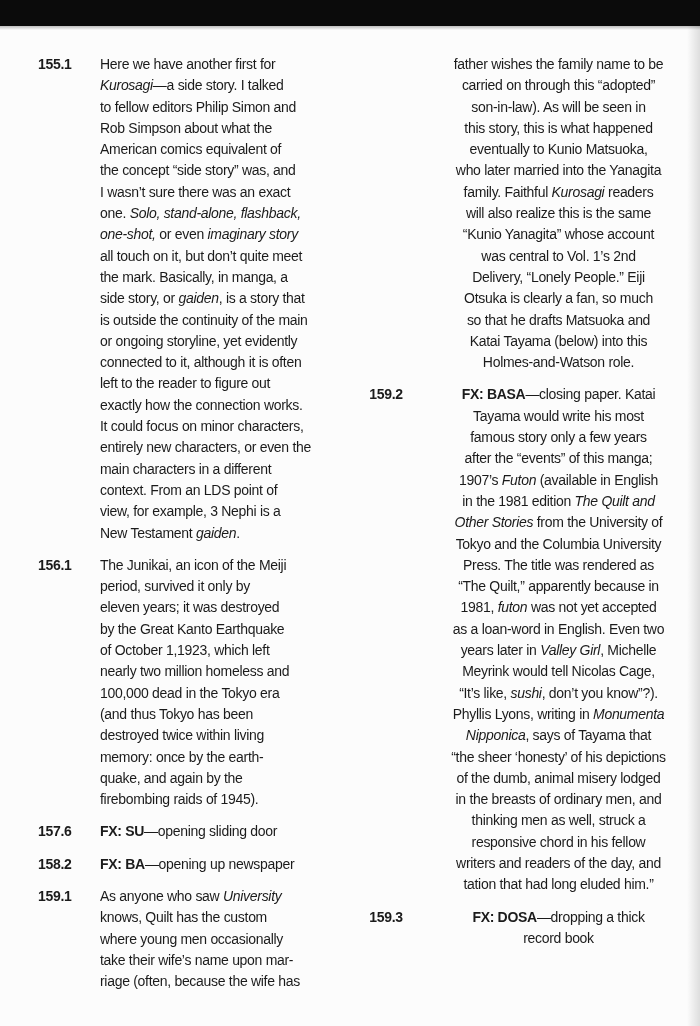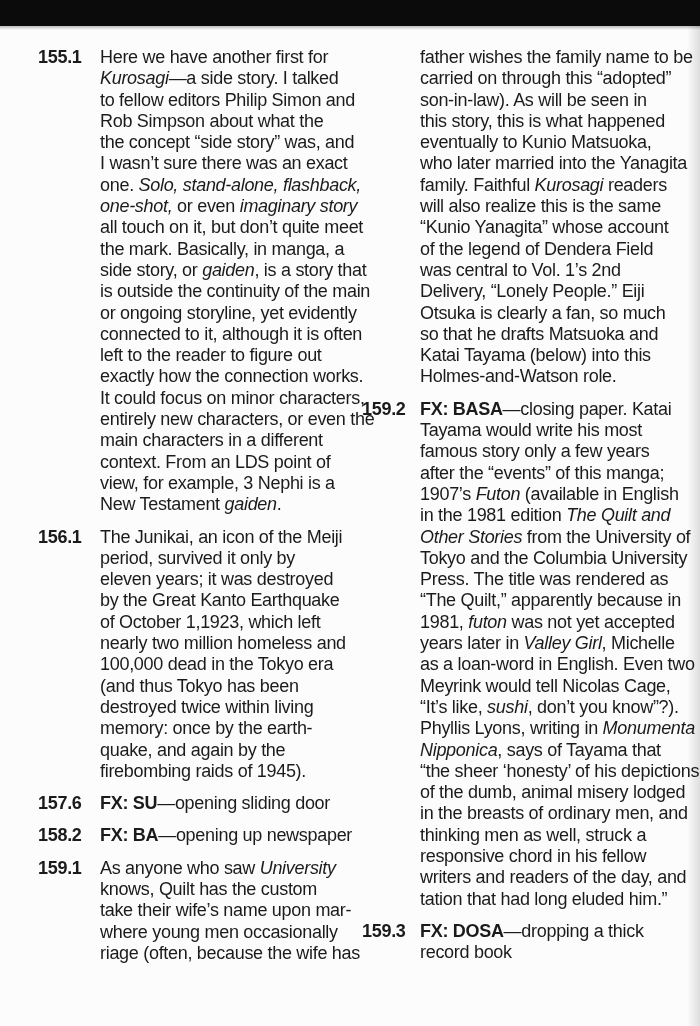--- a/index.html
+++ b/index.html
@@ -32,27 +32,27 @@
   }
   .edge-right {
     position: absolute;
     top: 26px; right: 0;
     width: 13px;
     height: 1000px;
     background: linear-gradient(to right, rgba(0,0,0,0), rgba(0,0,0,0.12));
   }
   .col {
     position: absolute;
-    top: 47px;
-    font-size: 18px;
+    top: 54px;
+    font-size: 14px;
     line-height: 21.3px;
     letter-spacing: -0.3px;
   }
   .col-left  { left: 38px;  width: 320px; }
-  .col-right { left: 362px; width: 335px; }
+  .col-right { left: 362px; width: 335px; text-align: center; }
   .note-entry { display: flex; margin-bottom: 11px; }
   .note-label {
     font-weight: 700;
     flex-shrink: 0;
   }
   .col-left  .note-label { width: 50px; margin-right: 12px; }
   .col-right .note-label { width: 48px; margin-right: 10px; }
   .note-body { flex: 1 1 auto; min-width: 0; }
   .note-line { white-space: nowrap; }
   .it { font-style: italic; }
@@ -66,20 +66,21 @@
   <div class="top-bar-shadow"></div>
   <div class="edge-right"></div>
   <div class="col col-left" id="col-left">
       <div class="note-entry">
         <div class="note-label">155.1</div>
         <div class="note-body">
           <div class="note-line"><span>Here we have another first for</span></div>
           <div class="note-line"><span class="it">Kurosagi</span><span>—a side story. I talked</span></div>
           <div class="note-line"><span>to fellow editors Philip Simon and</span></div>
           <div class="note-line"><span>Rob Simpson about what the</span></div>
+          <div class="note-line"><span>American comics equivalent of</span></div>
           <div class="note-line"><span>the concept “side story” was, and</span></div>
           <div class="note-line"><span>I wasn’t sure there was an exact</span></div>
           <div class="note-line"><span>one. </span><span class="it">Solo, stand-alone, flashback,</span></div>
           <div class="note-line"><span class="it">one-shot,</span><span> or even </span><span class="it">imaginary story</span></div>
           <div class="note-line"><span>all touch on it, but don’t quite meet</span></div>
           <div class="note-line"><span>the mark. Basically, in manga, a</span></div>
           <div class="note-line"><span>side story, or </span><span class="it">gaiden</span><span>, is a story that</span></div>
           <div class="note-line"><span>is outside the continuity of the main</span></div>
           <div class="note-line"><span>or ongoing storyline, yet evidently</span></div>
           <div class="note-line"><span>connected to it, although it is often</span></div>
@@ -120,40 +121,39 @@
         <div class="note-label">158.2</div>
         <div class="note-body">
           <div class="note-line"><span class="bd">FX: BA</span><span>—opening up newspaper</span></div>
         </div>
       </div>
       <div class="note-entry">
         <div class="note-label">159.1</div>
         <div class="note-body">
           <div class="note-line"><span>As anyone who saw </span><span class="it">University</span></div>
           <div class="note-line"><span>knows, Quilt has the custom</span></div>
+          <div class="note-line"><span>where young men occasionally</span></div>
           <div class="note-line"><span>take their wife’s name upon mar-</span></div>
-          <div class="note-line"><span>where young men occasionally</span></div>
           <div class="note-line"><span>riage (often, because the wife has</span></div>
         </div>
       </div>
     </div>
   <div class="col col-right" id="col-right">
       <div class="note-entry">
         <div class="note-label"></div>
         <div class="note-body">
           <div class="note-line"><span>father wishes the family name to be</span></div>
           <div class="note-line"><span>carried on through this “adopted”</span></div>
           <div class="note-line"><span>son-in-law). As will be seen in</span></div>
           <div class="note-line"><span>this story, this is what happened</span></div>
           <div class="note-line"><span>eventually to Kunio Matsuoka,</span></div>
           <div class="note-line"><span>who later married into the Yanagita</span></div>
           <div class="note-line"><span>family. Faithful </span><span class="it">Kurosagi</span><span> readers</span></div>
           <div class="note-line"><span>will also realize this is the same</span></div>
           <div class="note-line"><span>“Kunio Yanagita” whose account</span></div>
-          <div class="note-line"><span>of the legend of Dendera Field</span></div>
           <div class="note-line"><span>was central to Vol. 1’s 2nd</span></div>
           <div class="note-line"><span>Delivery, “Lonely People.” Eiji</span></div>
           <div class="note-line"><span>Otsuka is clearly a fan, so much</span></div>
           <div class="note-line"><span>so that he drafts Matsuoka and</span></div>
           <div class="note-line"><span>Katai Tayama (below) into this</span></div>
           <div class="note-line"><span>Holmes-and-Watson role.</span></div>
         </div>
       </div>
       <div class="note-entry">
         <div class="note-label">159.2</div>
@@ -162,22 +162,22 @@
           <div class="note-line"><span>Tayama would write his most</span></div>
           <div class="note-line"><span>famous story only a few years</span></div>
           <div class="note-line"><span>after the “events” of this manga;</span></div>
           <div class="note-line"><span>1907’s </span><span class="it">Futon</span><span> (available in English</span></div>
           <div class="note-line"><span>in the 1981 edition </span><span class="it">The Quilt and</span></div>
           <div class="note-line"><span class="it">Other Stories</span><span> from the University of</span></div>
           <div class="note-line"><span>Tokyo and the Columbia University</span></div>
           <div class="note-line"><span>Press. The title was rendered as</span></div>
           <div class="note-line"><span>“The Quilt,” apparently because in</span></div>
           <div class="note-line"><span>1981, </span><span class="it">futon</span><span> was not yet accepted</span></div>
+          <div class="note-line"><span>as a loan-word in English. Even two</span></div>
           <div class="note-line"><span>years later in </span><span class="it">Valley Girl</span><span>, Michelle</span></div>
-          <div class="note-line"><span>as a loan-word in English. Even two</span></div>
           <div class="note-line"><span>Meyrink would tell Nicolas Cage,</span></div>
           <div class="note-line"><span>“It’s like, </span><span class="it">sushi</span><span>, don’t you know”?).</span></div>
           <div class="note-line"><span>Phyllis Lyons, writing in </span><span class="it">Monumenta</span></div>
           <div class="note-line"><span class="it">Nipponica</span><span>, says of Tayama that</span></div>
           <div class="note-line"><span>“the sheer ‘honesty’ of his depictions</span></div>
           <div class="note-line"><span>of the dumb, animal misery lodged</span></div>
           <div class="note-line"><span>in the breasts of ordinary men, and</span></div>
           <div class="note-line"><span>thinking men as well, struck a</span></div>
           <div class="note-line"><span>responsive chord in his fellow</span></div>
           <div class="note-line"><span>writers and readers of the day, and</span></div>

